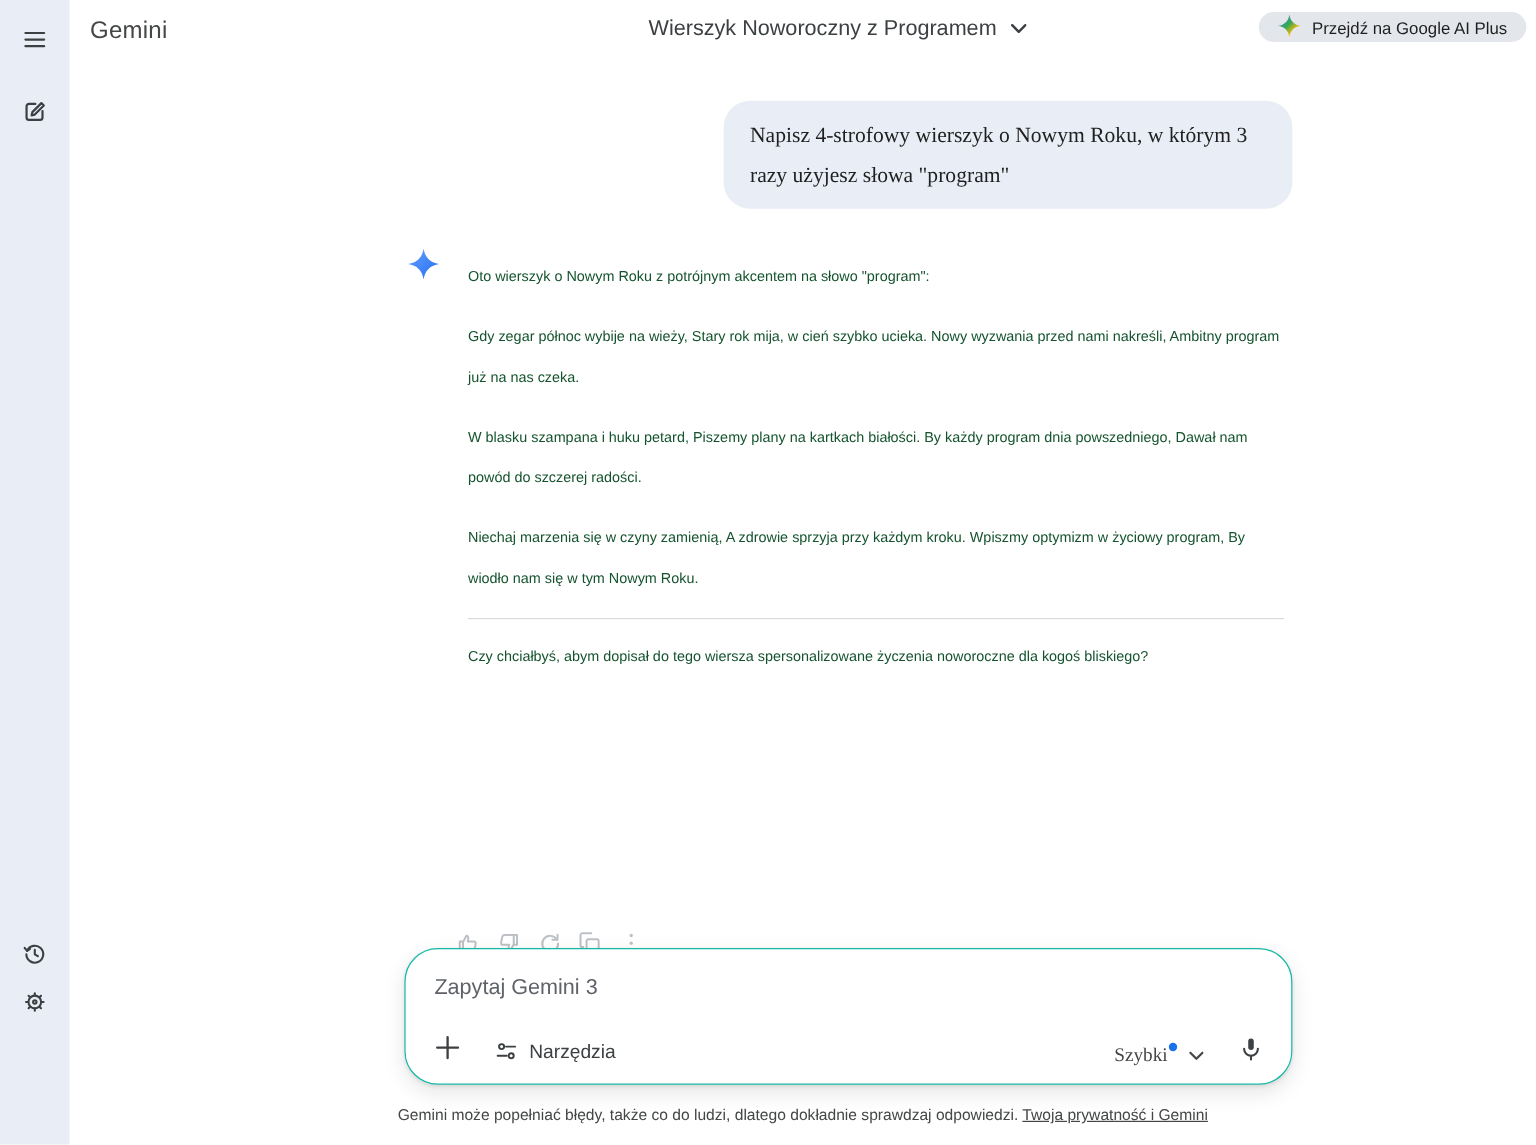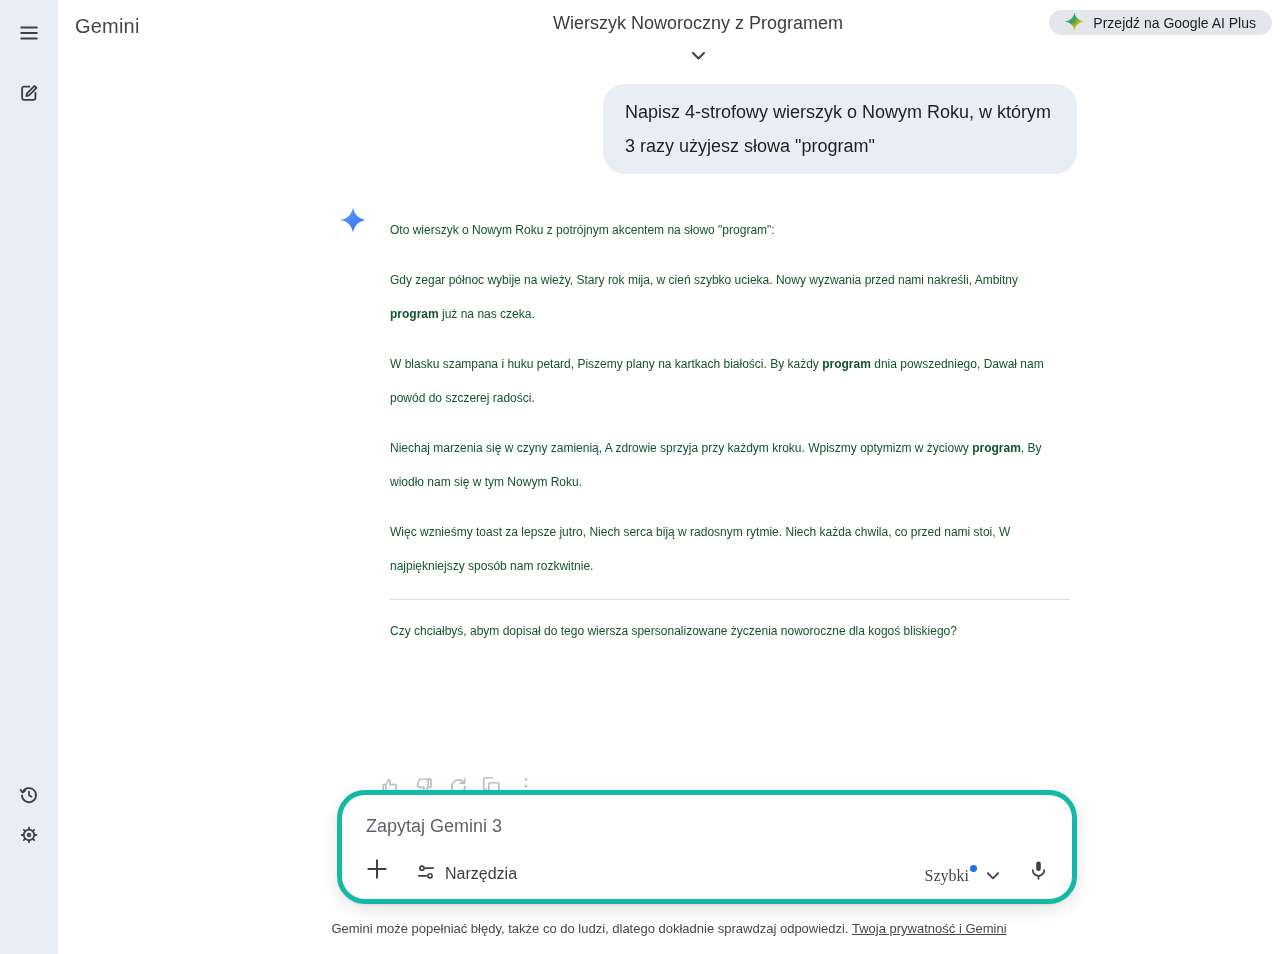--- a/index.html
+++ b/index.html
@@ -10,45 +10,45 @@
   .sidebar { position:absolute; left:0; top:0; width:58px; height:954px; background:#e9eef6; z-index:4; }
   .sb-btn { position:absolute; left:11px; width:36px; height:36px; border:none; background:transparent;
             display:flex; align-items:center; justify-content:center; cursor:pointer; border-radius:50%; }
   .sb-btn svg { display:block; }
   .icon-stroke { stroke:#3c4043; stroke-width:2; fill:none; stroke-linecap:round; stroke-linejoin:round; }
 
   
   .header { position:absolute; left:58px; top:0; right:0; height:56px; background:#fff; z-index:3;text-decoration:underline; }
   .logo { position:absolute; left:17px; top:15px; font-size:20px; color:#444746; letter-spacing:0.2px; }
   .chat-title-block { position:absolute; left:640px; top:13px; transform:translateX(-50%);
-                      display:flex; align-items:center; gap:12px; cursor:pointer; white-space:nowrap;flex-direction:column; }
+                      display:flex; align-items:center; gap:12px; cursor:pointer; white-space:nowrap; }
   .chat-title { font-size:18px; color:#3c4043; }
   .upgrade-pill { position:absolute; right:8px; top:10px; height:25px; border:none; border-radius:17px;
                   background:#e3e6eb; display:flex; align-items:center; gap:9px; padding:0 16px;
                   font-size:14px; color:#1f1f1f; cursor:pointer; font-family:"Liberation Sans",sans-serif; }
 
   
   .user-bubble { position:absolute; top:84px; right:203px; max-width:474px; background:#e9eef6;
-                 border-radius:22px; padding:11px 22px; font-size:18px; line-height:34px; color:#1f1f1f; }
+                 border-radius:22px; padding:11px 22px; font-size:18px; line-height:34px; color:#1f1f1f;font-family:Liberation Serif, serif; }
   .response-row { position:absolute; left:340px; top:203px; width:740px; display:flex; gap:24px; }
   .gemini-spark { flex:0 0 26px; margin-top:4px; }
   .response-content { width:680px; padding-top:10px; font-size:12px; line-height:34px; color:#14532d; }
   .response-content p { margin:0 0 16px 0; }
-  .response-content b { font-weight:700; }
+  .response-content b { font-weight:400; }
   .response-hr { border:none; border-top:1px solid #dadce0; margin:16px 0 14px 0; }
   .closing-p { margin-bottom:0 !important; }
 
   .actions-row { position:absolute; left:378px; top:775px; display:flex; gap:10px; z-index:1; }
   .action-btn { width:24px; height:24px; border:none; background:transparent; cursor:pointer; padding:0; }
   .action-btn svg { stroke:#bdc1c6; stroke-width:1.8; fill:none; stroke-linecap:round; stroke-linejoin:round; }
   .action-btn .dotfill { fill:#bdc1c6; stroke:none; }
 
   
   .composer { position:absolute; left:337px; top:790px; width:740px; height:114px; background:#fff;
-              border:5px solid #14b8a6; border-radius:28px; z-index:5;
+              border:1px solid #14b8a6; border-radius:28px; z-index:5;
               box-shadow:0 1px 3px rgba(0,0,0,.08), 0 6px 18px rgba(0,0,0,.10); }
   .composer-input { position:absolute; left:24px; top:16px; width:560px; height:30px; border:none; outline:none;
                     font-size:18px; font-family:"Liberation Sans",sans-serif; color:#1f1f1f; background:transparent; }
   .composer-input::placeholder { color:#5f6368; opacity:1; }
   .composer-bottom { position:absolute; left:22px; right:22px; bottom:14px; height:34px;
                      display:flex; align-items:flex-end; }
   .plus-btn, .mic-btn, .tools-btn, .model-btn { border:none; background:transparent; cursor:pointer;
                      display:flex; align-items:center; gap:9px; padding:0;
                      font-family:"Liberation Sans",sans-serif; }
   .plus-btn { margin-right:26px; }
@@ -150,21 +150,20 @@
       </linearGradient>
         </defs>
       <path d="M12 0C12.9 6.8 17.2 11.1 24 12 17.2 12.9 12.9 17.2 12 24 11.1 17.2 6.8 12.9 0 12 6.8 11.1 11.1 6.8 12 0Z" fill="url(#bspark)"></path>
     </svg>
   </span>
   <div class="response-content">
     <p>Oto wierszyk o Nowym Roku z potrójnym akcentem na słowo "program":</p>
     <p><span>Gdy zegar północ wybije na wieży, Stary rok mija, w cień szybko ucieka. Nowy wyzwania przed nami nakreśli, Ambitny </span><b>program</b><span> już na nas czeka.</span></p>
     <p><span>W blasku szampana i huku petard, Piszemy plany na kartkach białości. By każdy </span><b>program</b><span> dnia powszedniego, Dawał nam powód do szczerej radości.</span></p>
     <p><span>Niechaj marzenia się w czyny zamienią, A zdrowie sprzyja przy każdym kroku. Wpiszmy optymizm w życiowy </span><b>program</b><span>, By wiodło nam się w tym Nowym Roku.</span></p>
-    <p><span>Więc wznieśmy toast za lepsze jutro, Niech serca biją w radosnym rytmie. Niech każda chwila, co przed nami stoi, W najpiękniejszy sposób nam rozkwitnie.</span></p>
     <hr class="response-hr">
     <p class="closing-p">Czy chciałbyś, abym dopisał do tego wiersza spersonalizowane życzenia noworoczne dla kogoś bliskiego?</p>
   </div>
 </div>
 
 <div class="actions-row">
   <button class="action-btn">
     <span>
       <svg width="22" height="22" viewBox="0 0 24 24">
           <path d="M4.5 10.5h3v9h-3zM7.5 11l3-5.7c1.3.1 2 .9 1.8 2.1l-.5 3.1h5.7c1 0 1.7.8 1.5 1.8l-1 5.2c-.2 1.1-1.1 1.9-2.3 1.9H7.5z"></path>

